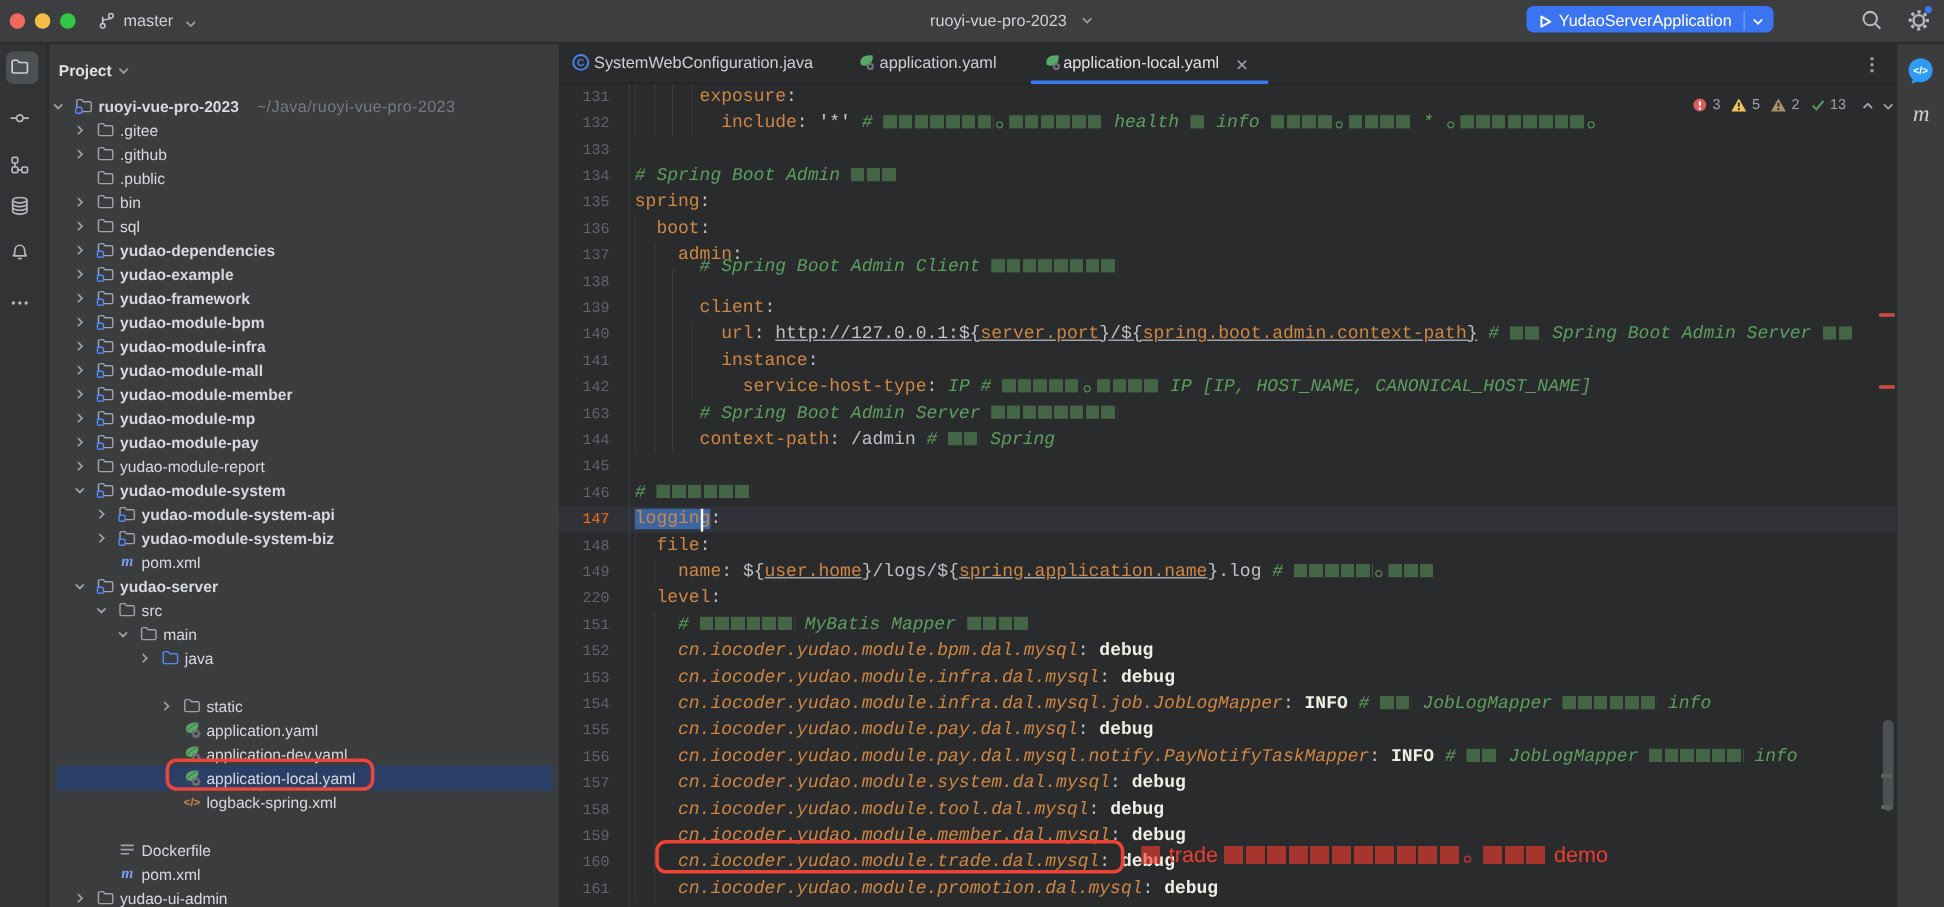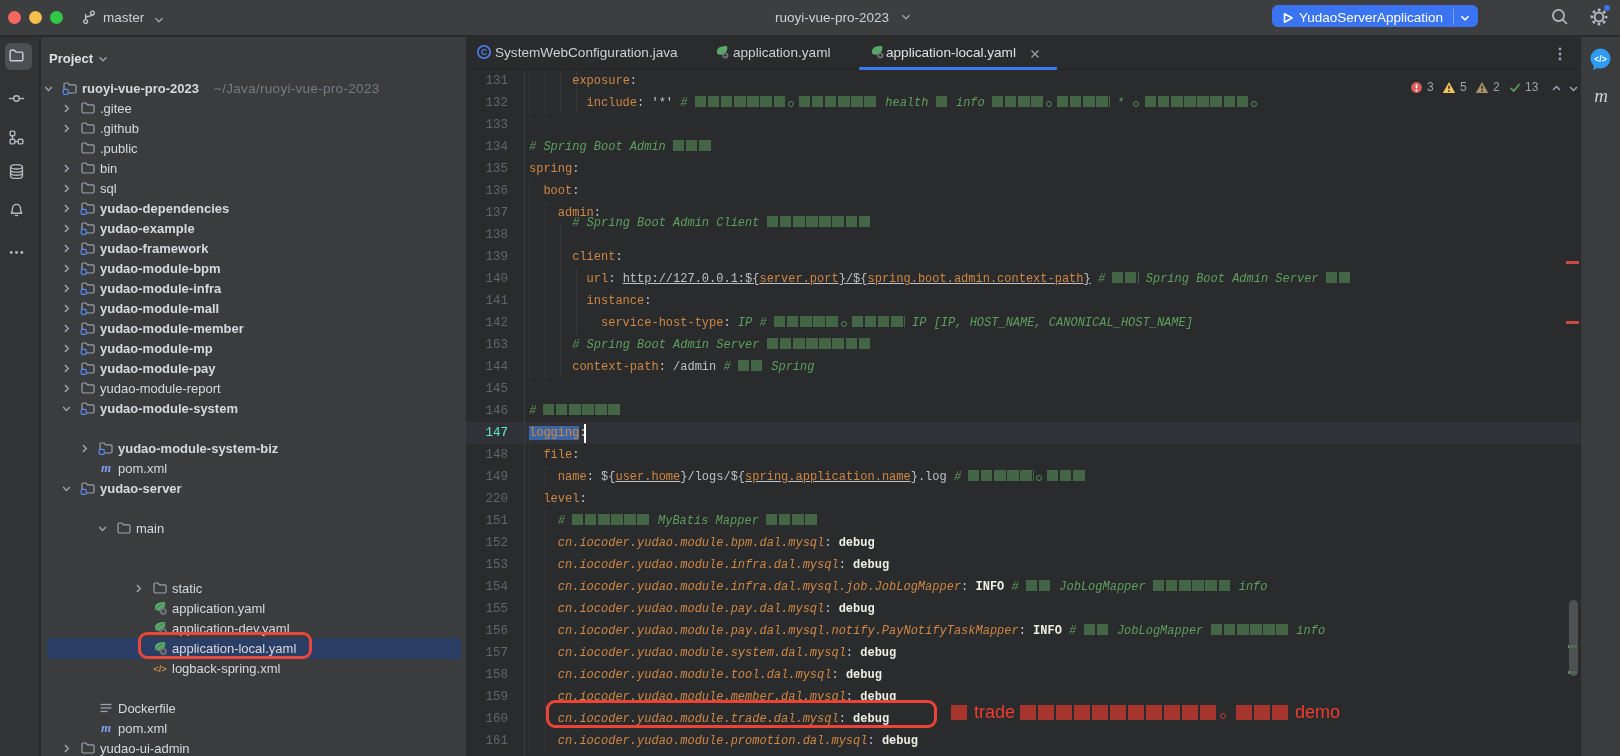--- a/index.html
+++ b/index.html
@@ -43,24 +43,24 @@
 
 #editor { position:absolute; left:466px; top:37px; width:1114px; height:719px; background:#2a2b2d; }
 #tabbar { position:absolute; left:0; top:0; width:1114px; height:33px; background:#2a2b2d; border-bottom:1px solid #222326; }
 .tabtx { position:absolute; top:8px; font-size:13.6px; color:#ced0d6; }
 .tabtx.act { color:#dfe1e5; }
 #tabline { position:absolute; left:393px; top:30px; width:198px; height:3px; background:#3b79f2; border-radius:1px; }
 .tabic { position:absolute; top:7px; width:16px; height:16px; }
 
 #caretline { position:absolute; left:0; top:385px; width:1114px; height:22px; background:#313237; }
 .gl { position:absolute; left:0; width:42px; text-align:right; font-family:"Liberation Mono",monospace; font-size:12.5px; line-height:22px; color:#61656b; }
-.gl.gcur { color:#5eead4; }
+.gl.gcur { color:#f97316; }
 #gutter { position:absolute; left:0; top:-37px; }
 #codewrap { position:absolute; left:63px; top:-37px; }
-.cl { position:absolute; left:0; white-space:pre; font-family:"Liberation Mono",monospace; font-size:12px; line-height:22px; color:#bfc1c7;text-align:center; }
+.cl { position:absolute; left:0; white-space:pre; font-family:"Liberation Mono",monospace; font-size:15px; line-height:22px; color:#bfc1c7;text-align:center; }
 .k  { color:#cf8744; }
 .ik { color:#cf8744; font-style:italic; }
 .o  { color:#cf8744; }
 .c  { color:#bfc1c7; }
 .s  { color:#bfc1c7; }
 .st { color:#c9cbd1; }
 .cm { color:#5d9f5e; font-style:italic; }
 .v  { color:#efefe4; font-weight:700; }
 .ul { text-decoration:underline; }
 .selw { background:#3b66a3; }
@@ -391,20 +391,34 @@
         </svg>
       </span>
       <span style="left:39px" class="pos">
         <svg class="tic" viewBox="0 0 16 16">
           <path d="M2 4.2 C2 3.5 2.5 3 3.2 3 H6 L7.6 4.8 H12.8 C13.5 4.8 14 5.3 14 6 V11.8 C14 12.5 13.5 13 12.8 13 H3.2 C2.5 13 2 12.5 2 11.8 Z" fill="none" stroke="#9da2ab" stroke-width="1.2"></path>
           <rect x="1.2" y="9.4" width="5" height="5" rx="1.1" fill="#3a3c3e" stroke="#548af7" stroke-width="1.2"></rect>
         </svg>
       </span>
       <span class="tlb b" style="left:59px">yudao-module-system</span>
     </div>
+<div class="trow" style="top:382px">
+      <span style="left:36px" class="pos">
+        <svg class="tch" viewBox="0 0 16 16">
+          <path d="M6.3 4.4 L10 8 L6.3 11.6" fill="none" stroke="#9da2ab" stroke-width="1.5"></path>
+        </svg>
+      </span>
+      <span style="left:57px" class="pos">
+        <svg class="tic" viewBox="0 0 16 16">
+          <path d="M2 4.2 C2 3.5 2.5 3 3.2 3 H6 L7.6 4.8 H12.8 C13.5 4.8 14 5.3 14 6 V11.8 C14 12.5 13.5 13 12.8 13 H3.2 C2.5 13 2 12.5 2 11.8 Z" fill="none" stroke="#9da2ab" stroke-width="1.2"></path>
+          <rect x="1.2" y="9.4" width="5" height="5" rx="1.1" fill="#3a3c3e" stroke="#548af7" stroke-width="1.2"></rect>
+        </svg>
+      </span>
+      <span class="tlb b" style="left:77px">yudao-module-system-api</span>
+    </div>
 <div class="trow" style="top:402px">
       <span style="left:36px" class="pos">
         <svg class="tch" viewBox="0 0 16 16">
           <path d="M6.3 4.4 L10 8 L6.3 11.6" fill="none" stroke="#9da2ab" stroke-width="1.5"></path>
         </svg>
       </span>
       <span style="left:57px" class="pos">
         <svg class="tic" viewBox="0 0 16 16">
           <path d="M2 4.2 C2 3.5 2.5 3 3.2 3 H6 L7.6 4.8 H12.8 C13.5 4.8 14 5.3 14 6 V11.8 C14 12.5 13.5 13 12.8 13 H3.2 C2.5 13 2 12.5 2 11.8 Z" fill="none" stroke="#9da2ab" stroke-width="1.2"></path>
           <rect x="1.2" y="9.4" width="5" height="5" rx="1.1" fill="#3a3c3e" stroke="#548af7" stroke-width="1.2"></rect>
@@ -427,32 +441,58 @@
         </svg>
       </span>
       <span style="left:39px" class="pos">
         <svg class="tic" viewBox="0 0 16 16">
           <path d="M2 4.2 C2 3.5 2.5 3 3.2 3 H6 L7.6 4.8 H12.8 C13.5 4.8 14 5.3 14 6 V11.8 C14 12.5 13.5 13 12.8 13 H3.2 C2.5 13 2 12.5 2 11.8 Z" fill="none" stroke="#9da2ab" stroke-width="1.2"></path>
           <rect x="1.2" y="9.4" width="5" height="5" rx="1.1" fill="#3a3c3e" stroke="#548af7" stroke-width="1.2"></rect>
         </svg>
       </span>
       <span class="tlb b" style="left:59px">yudao-server</span>
     </div>
+<div class="trow" style="top:462px">
+      <span style="left:36px" class="pos">
+        <svg class="tch" viewBox="0 0 16 16">
+          <path d="M4.4 6.3 L8 10 L11.6 6.3" fill="none" stroke="#9da2ab" stroke-width="1.5"></path>
+        </svg>
+      </span>
+      <span style="left:57px" class="pos">
+        <svg class="tic" viewBox="0 0 16 16">
+          <path d="M2 4.2 C2 3.5 2.5 3 3.2 3 H6 L7.6 4.8 H12.8 C13.5 4.8 14 5.3 14 6 V11.8 C14 12.5 13.5 13 12.8 13 H3.2 C2.5 13 2 12.5 2 11.8 Z" fill="none" stroke="#9da2ab" stroke-width="1.2"></path>
+        </svg>
+      </span>
+      <span class="tlb" style="left:77px">src</span>
+    </div>
 <div class="trow" style="top:482px">
       <span style="left:54px" class="pos">
         <svg class="tch" viewBox="0 0 16 16">
           <path d="M4.4 6.3 L8 10 L11.6 6.3" fill="none" stroke="#9da2ab" stroke-width="1.5"></path>
         </svg>
       </span>
       <span style="left:75px" class="pos">
         <svg class="tic" viewBox="0 0 16 16">
           <path d="M2 4.2 C2 3.5 2.5 3 3.2 3 H6 L7.6 4.8 H12.8 C13.5 4.8 14 5.3 14 6 V11.8 C14 12.5 13.5 13 12.8 13 H3.2 C2.5 13 2 12.5 2 11.8 Z" fill="none" stroke="#9da2ab" stroke-width="1.2"></path>
         </svg>
       </span>
       <span class="tlb" style="left:95px">main</span>
+    </div>
+<div class="trow" style="top:502px">
+      <span style="left:72px" class="pos">
+        <svg class="tch" viewBox="0 0 16 16">
+          <path d="M6.3 4.4 L10 8 L6.3 11.6" fill="none" stroke="#9da2ab" stroke-width="1.5"></path>
+        </svg>
+      </span>
+      <span style="left:93px" class="pos">
+        <svg class="tic" viewBox="0 0 16 16">
+          <path d="M2 4.2 C2 3.5 2.5 3 3.2 3 H6 L7.6 4.8 H12.8 C13.5 4.8 14 5.3 14 6 V11.8 C14 12.5 13.5 13 12.8 13 H3.2 C2.5 13 2 12.5 2 11.8 Z" fill="none" stroke="#548af7" stroke-width="1.2"></path>
+        </svg>
+      </span>
+      <span class="tlb" style="left:113px">java</span>
     </div>
 <div class="trow" style="top:542px">
       <span style="left:90px" class="pos">
         <svg class="tch" viewBox="0 0 16 16">
           <path d="M6.3 4.4 L10 8 L6.3 11.6" fill="none" stroke="#9da2ab" stroke-width="1.5"></path>
         </svg>
       </span>
       <span style="left:111px" class="pos">
         <svg class="tic" viewBox="0 0 16 16">
           <path d="M2 4.2 C2 3.5 2.5 3 3.2 3 H6 L7.6 4.8 H12.8 C13.5 4.8 14 5.3 14 6 V11.8 C14 12.5 13.5 13 12.8 13 H3.2 C2.5 13 2 12.5 2 11.8 Z" fill="none" stroke="#9da2ab" stroke-width="1.2"></path>

